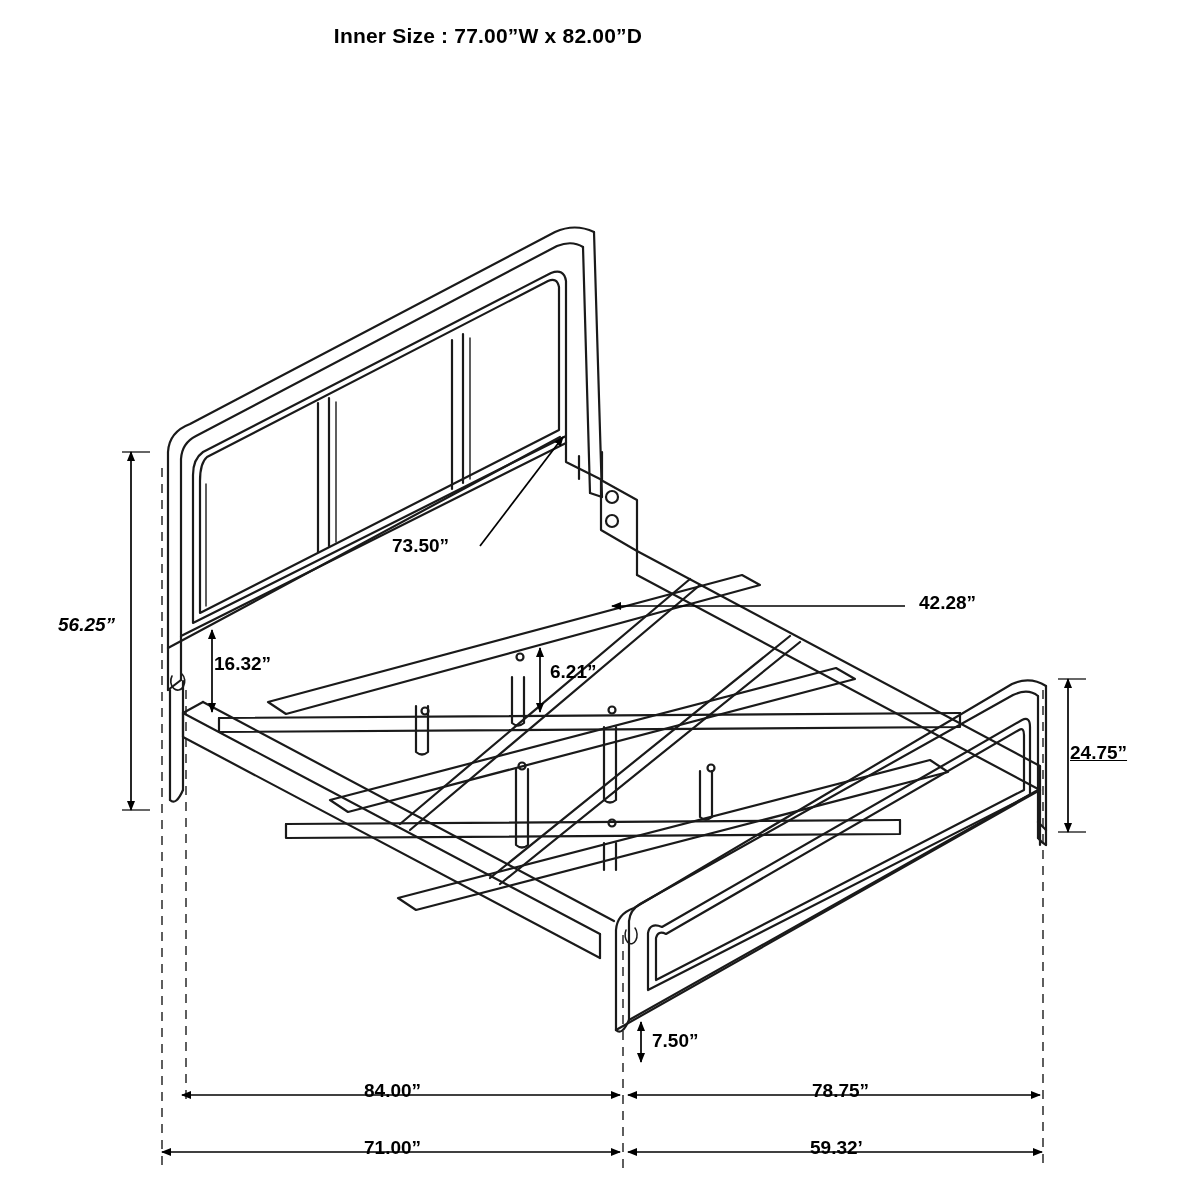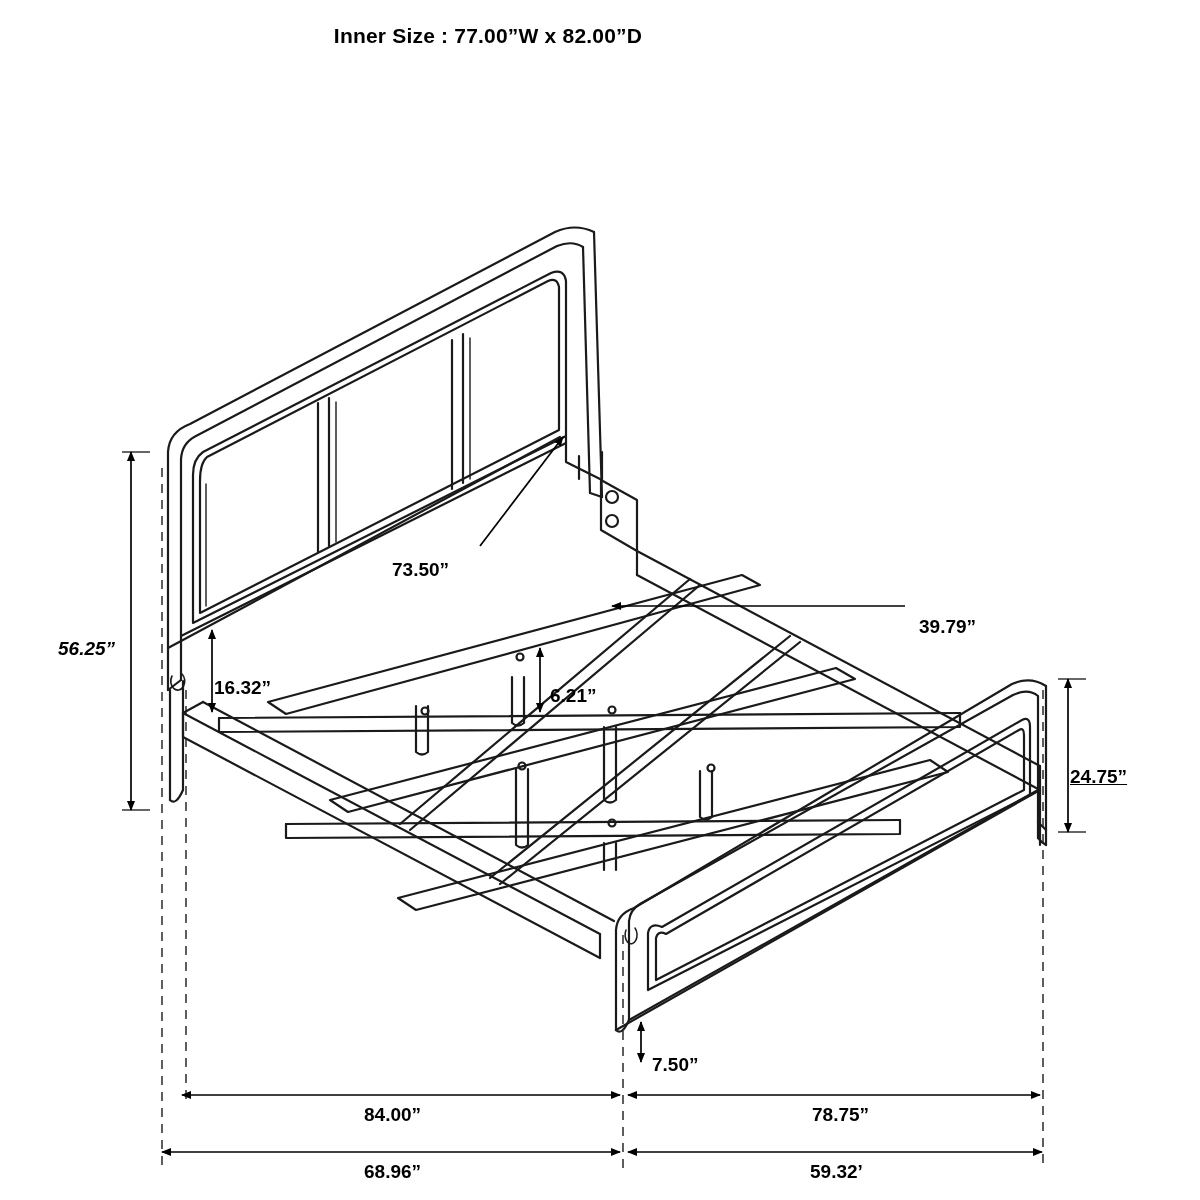--- a/index.html
+++ b/index.html
@@ -37,21 +37,20 @@
     left: 0;
     top: 0;
     width: 1200px;
     height: 1200px;
   }
   .dimlabel {
     position: absolute;
     font-size: 19px;
     font-weight: bold;
     white-space: nowrap;
-    margin-top: 24px;
   }
 </style>
 </head>
 <body>
 
 <div id="stage">
 
   <div id="title">Inner Size : 77.00”W x 82.00”D</div>
 
   <svg class="layer" viewBox="0 0 1200 1200">
@@ -195,21 +194,21 @@
       <line x1="162" y1="1152" x2="620" y2="1152" marker-start="url(#arrowstart)" marker-end="url(#arrow)"></line>
 
       <line x1="628" y1="1152" x2="1042" y2="1152" marker-start="url(#arrowstart)" marker-end="url(#arrow)"></line>
     </g>
   </svg>
 
   <div class="dimlabel" style="left:58px; top:614px;font-style:italic;">56.25”</div>
   <div class="dimlabel" style="left:392px; top:535px;">73.50”</div>
   <div class="dimlabel" style="left:214px; top:653px;">16.32”</div>
   <div class="dimlabel" style="left:550px; top:661px;">6.21”</div>
-  <div class="dimlabel" style="left:919px; top:592px;">39.79”</div>
+  <div class="dimlabel" style="left:919px; top:592px;">42.28”</div>
   <div class="dimlabel" style="left:1070px; top:742px;text-decoration:underline;">24.75”</div>
   <div class="dimlabel" style="left:652px; top:1030px;">7.50”</div>
   <div class="dimlabel" style="left:364px; top:1080px;">84.00”</div>
   <div class="dimlabel" style="left:812px; top:1080px;">78.75”</div>
-  <div class="dimlabel" style="left:364px; top:1137px;">68.96”</div>
+  <div class="dimlabel" style="left:364px; top:1137px;">71.00”</div>
   <div class="dimlabel" style="left:810px; top:1137px;">59.32’</div>
 
 </div>
 
 </body></html>

